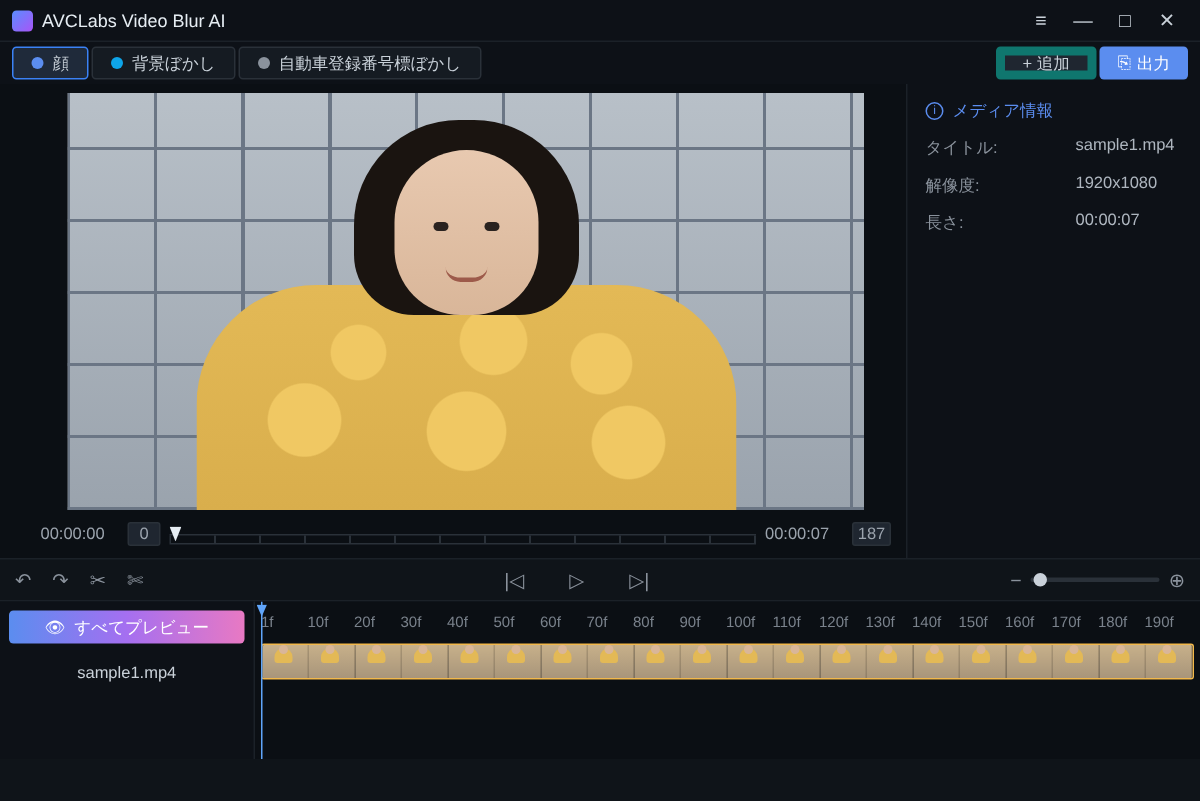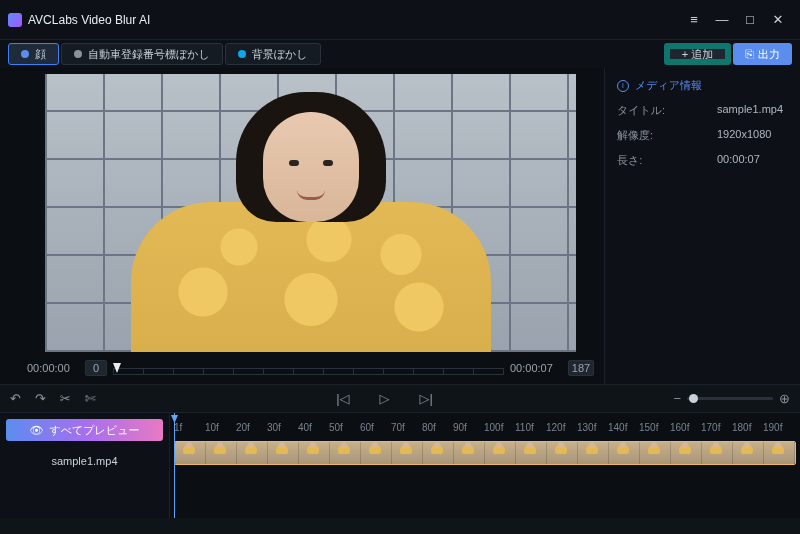--- a/index.html
+++ b/index.html
@@ -5,21 +5,21 @@
 * { margin: 0; padding: 0; box-sizing: border-box; }
 body {
   width: 800px; height: 534px;
   background: #0f1419;
   font-family: "Segoe UI", "Helvetica Neue", Arial, sans-serif;
   color: #c9d1d9;
   font-size: 11px;
   overflow: hidden;
 }
 .titlebar {
-  height: 40px;
+  height: 28px;
   display: flex;
   align-items: center;
   padding: 0 8px;
   background: #0d1117;
   border-bottom: 1px solid #1b2128;
 }
 .titlebar .logo {
   width: 14px; height: 14px;
   background: linear-gradient(135deg,#5a8dff,#a855f7);
   border-radius: 3px;
@@ -327,26 +327,26 @@
   <div class="winbtn">□</div>
   <div class="winbtn">✕</div>
 </div>
 
 <div class="toolbar">
   <div class="mode-btn active">
     <span class="dot" style="background:#5b8def"></span>
     <span>顔</span>
   </div>
   <div class="mode-btn">
+    <span class="dot" style="background:#0ea5e9"></span>
+    <span>背景ぼかし</span>
+  </div>
+  <div class="mode-btn">
     <span class="dot" style="background:#8a929c"></span>
     <span>自動車登録番号標ぼかし</span>
-  </div>
-  <div class="mode-btn">
-    <span class="dot" style="background:#0ea5e9"></span>
-    <span>背景ぼかし</span>
   </div>
   <div class="spacer"></div>
   <div class="add-btn">
     <span>+ 追加</span>
   </div>
   <div class="export-btn">
     <span>⎘</span>
     <span>出力</span>
   </div>
 </div>

